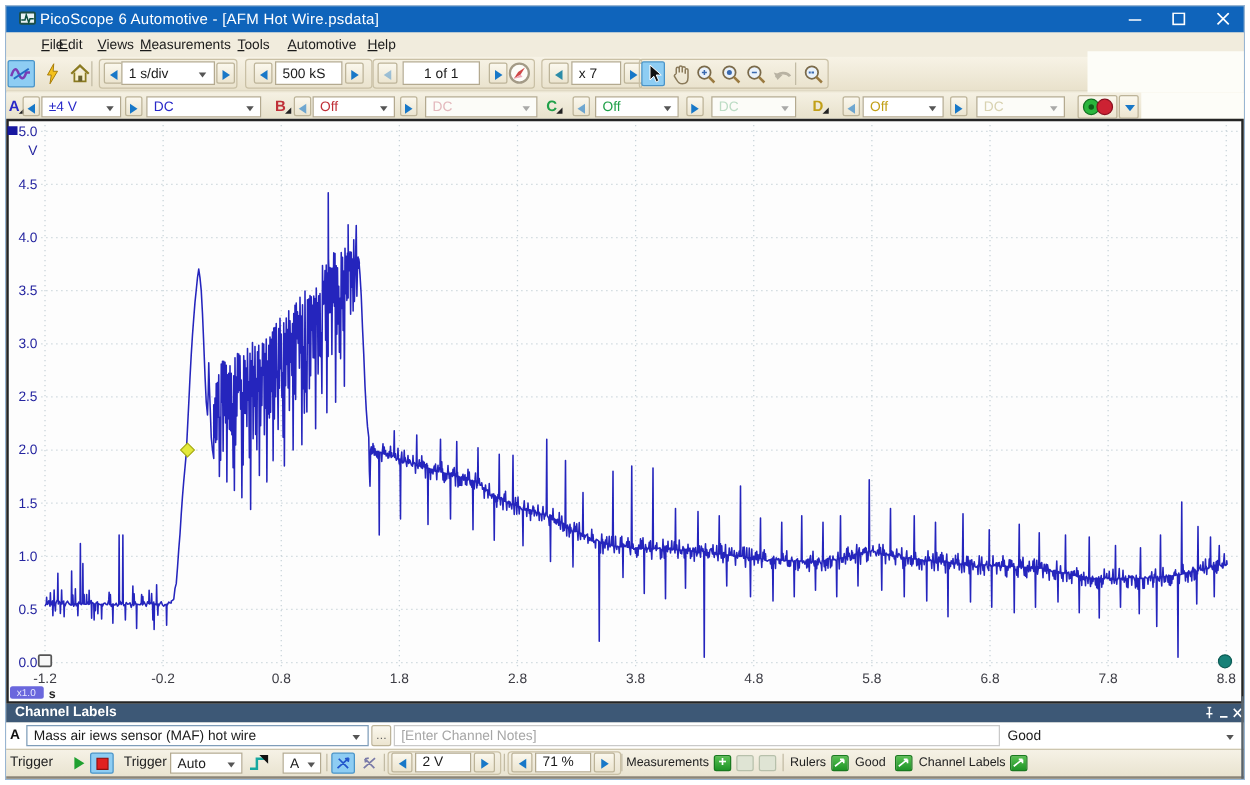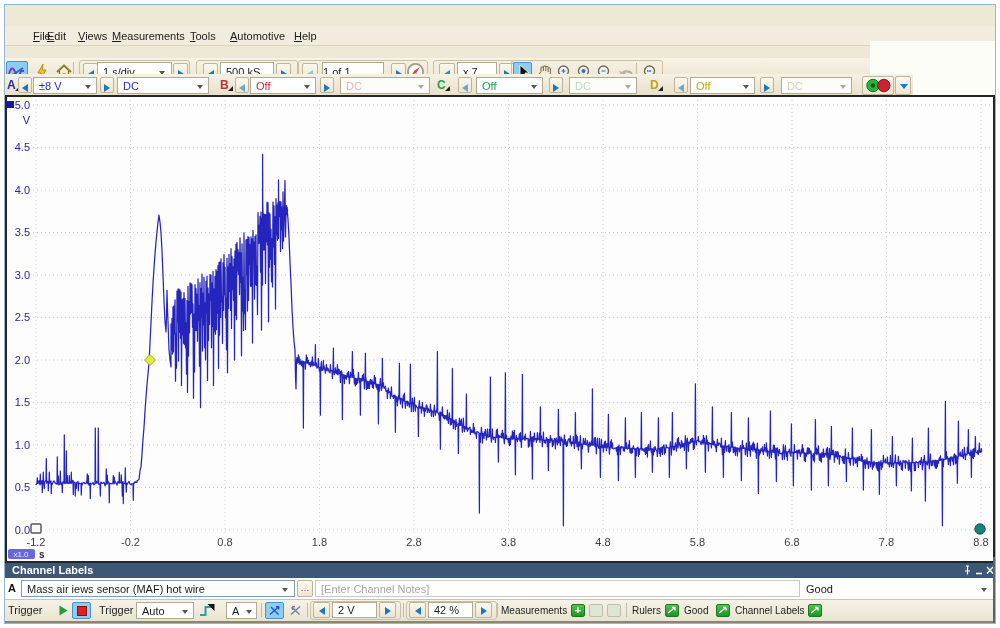--- a/index.html
+++ b/index.html
@@ -3,21 +3,21 @@
 <style>
 *{margin:0;padding:0;box-sizing:border-box}
 html,body{width:1000px;height:628px;background:#fff;font-family:"Liberation Sans",sans-serif;overflow:hidden}
 #win{position:absolute;left:4px;top:4px;width:992px;height:620px;background:#eee8d7;border:1px solid #98b5d2}
 .abs{position:absolute}
 #title{left:0;top:0;width:990px;height:21px;background:#0f64bb;color:#fff;font-size:12px}
 #title .txt{position:absolute;left:27px;top:3px;letter-spacing:.2px}
 #menu{left:0;top:21px;width:990px;height:20px;background:#f1ecdd;border-bottom:1px solid #dcd5c0}
 #menu span{position:absolute;top:4px;font-size:11px;color:#1a1a1a}
 #menu u{text-decoration:underline}
-#tbar{left:0;top:53px;width:990px;height:28px;background:linear-gradient(#f7f3e6,#e9e2cc);border-bottom:1px solid #e0d9c4}
+#tbar{left:0;top:40px;width:990px;height:28px;background:linear-gradient(#f7f3e6,#e9e2cc);border-bottom:1px solid #e0d9c4}
 #cbar{left:0;top:69px;width:990px;height:22px;background:linear-gradient(#f5f1e3,#e7e0ca)}
 .island{position:absolute;border:1px solid #c9c0a5;border-radius:3px}
 .tbtn{position:absolute;width:22px;height:22px;border:1px solid #bdb499;border-radius:2px;background:linear-gradient(#fbf8ee,#ece5d0);overflow:hidden}
 .tbtn.flat,.arrbtn.flat{border-color:transparent;background:none}
 .sel{background:#8ecdf3 !important;border-color:#4a94c8 !important}
 .arrbtn{position:absolute;border:1px solid #bdb499;border-radius:2px;background:linear-gradient(#fbf8ee,#ece5d0);text-align:center;overflow:hidden}
 .combo{position:absolute;background:#fff;border:1px solid #b4aa90;font-size:11px;color:#1a1a1a}
 .combo .cv{position:absolute;left:5px;top:3px;white-space:nowrap}
 .dar{position:absolute;width:0;height:0;border-left:3.5px solid transparent;border-right:3.5px solid transparent;border-top:4px solid #555}
 .lar{width:0;height:0;border-top:4.5px solid transparent;border-bottom:4.5px solid transparent;border-right:6px solid #1878c8;display:inline-block}
@@ -30,20 +30,32 @@
 #sbar{left:0;top:594px;width:990px;height:22px;background:linear-gradient(#f6f2e6,#e9e3d0);border-top:1px solid #cdc6af;font-size:11px;color:#222}
 #sbot{left:0;top:616px;width:990px;height:2px;background:#8a8578}
 .stxt{position:absolute;top:4px}
 .stxt2{position:absolute;top:5px;font-size:10px}
 .sep{position:absolute;width:1px;background:#c2bba4}
 .icg{position:absolute;width:14px;height:13px;border-radius:2px;background:linear-gradient(#58c152,#1f9427);border:1px solid #1a7a20;color:#fff;font-size:11px;font-weight:bold;text-align:center;line-height:11px}
 .icd{position:absolute;width:14px;height:13px;border-radius:2px;background:#dfe4d4;border:1px solid #b7c0ab}
 </style></head>
 <body>
 <div id="win">
+ <div id="title" class="abs">
+  <svg class="abs" style="left:10px;top:3px" width="14" height="14" viewBox="0 0 14 14">
+        <rect x="1" y="2" width="12" height="9" rx="1" fill="#e8f2f4" stroke="#1d4f46" stroke-width="1.5"></rect>
+        <path d="M2 8 L5 8 6 4 8 10 9 7 12 7" stroke="#0b4f3f" stroke-width="1.2" fill="none"></path>
+      </svg>
+  <span class="txt">PicoScope 6 Automotive - [AFM Hot Wire.psdata]</span>
+  <svg class="abs" style="left:897px;top:5px" width="92" height="11" viewBox="0 0 92 11">
+        <path d="M1 6 H11" stroke="#fff" stroke-width="1.3"></path>
+        <rect x="36.5" y="0.5" width="9" height="9" fill="none" stroke="#fff" stroke-width="1.3"></rect>
+        <path d="M72 0.5 L81 9.5 M81 0.5 L72 9.5" stroke="#fff" stroke-width="1.3"></path>
+      </svg>
+ </div>
  <div id="menu" class="abs">
   <span style="left:28px"><u>F</u>ile</span>
   <span style="left:42px"><u>E</u>dit</span>
   <span style="left:73px"><u>V</u>iews</span>
   <span style="left:107px"><u>M</u>easurements</span>
   <span style="left:185px"><u>T</u>ools</span>
   <span style="left:225px"><u>A</u>utomotive</span>
   <span style="left:289px"><u>H</u>elp</span>
  </div>
  <div id="tbar" class="abs">
@@ -68,21 +80,21 @@
       </div>
 <div class="arrbtn" style="left:168px;top:5px;width:15px;height:17px"><span class="rar" style="margin-top:4px"></span></div>
 <div class="island" style="left:191px;top:2px;width:102px;height:24px"></div>
 <div class="arrbtn" style="left:198px;top:5px;width:15px;height:17px"><span class="lar" style="margin-top:4px"></span></div>
 <div class="combo" style="left:215px;top:4px;width:54px;height:19px">
         <span class="cv">500 kS</span>
       </div>
 <div class="arrbtn" style="left:271px;top:5px;width:15px;height:17px"><span class="rar" style="margin-top:4px"></span></div>
 <div class="island" style="left:293px;top:2px;width:130px;height:24px"></div>
 <div class="arrbtn" style="left:297px;top:5px;width:16px;height:17px"><span class="lar" style="margin-top:4px;opacity:.4"></span></div>
-<div class="combo" style="left:317px;top:4px;width:62px;height:19px;">
+<div class="combo" style="left:317px;top:4px;width:62px;height:19px;text-align:center">
         <span style="position:absolute;top:3px;left:0;width:100%">1 of 1</span>
       </div>
 <div class="arrbtn" style="left:386px;top:5px;width:15px;height:17px"><span class="rar" style="margin-top:4px"></span></div>
 <svg class="abs" style="left:401px;top:4px" width="19" height="19" viewBox="0 0 19 19">
         <circle cx="9.5" cy="9.5" r="7.6" fill="#fdfcf8" stroke="#a39a86" stroke-width="1.8"></circle>
         <path d="M5 14 L8.5 8.5 L14 5 L10.5 10.5 Z" fill="#d04848"></path>
         <path d="M5 14 L10.5 10.5 L12 12.5 Z" fill="#eea8b8"></path>
       </svg>
 <div class="island" style="left:428px;top:2px;width:81px;height:24px"></div>
 <div class="arrbtn" style="left:434px;top:5px;width:16px;height:17px"><span class="lar" style="margin-top:4px;border-right-color:#2d8ca8"></span></div>
@@ -121,21 +133,21 @@
           <circle cx="8.5" cy="8" r="5" fill="#eaf2fa" stroke="#7a6a4a" stroke-width="1.4"></circle>
           <path d="M12 11.5 L16.5 16" stroke="#9a7a40" stroke-width="2"></path>
           <path d="M6 8 h1.6 M8.2 8 h2" stroke="#3a6ab0" stroke-width="1.6"></path>
         </svg></div>
 </div>
  <div id="cbar" class="abs">
       <span class="chlbl" style="left:2px;color:#2828c8">A</span>
       <span class="corner" style="left:10px;top:12px"></span>
       <div class="arrbtn" style="left:13px;top:3px;width:14px;height:16px"><span class="lar" style="margin-top:3.5px"></span></div>
       <div class="combo" style="left:28px;top:3px;width:64px;height:17px">
-        <span class="cv" style="top:2px;color:#2828c8">±8 V</span>
+        <span class="cv" style="top:2px;color:#2828c8">±4 V</span>
         <span class="dar" style="right:5px;top:7px"></span>
       </div>
       <div class="arrbtn" style="left:95px;top:3px;width:14px;height:16px"><span class="rar" style="margin-top:3.5px"></span></div>
       <div class="combo" style="left:112px;top:3px;width:92px;height:17px">
         <span class="cv" style="top:2px;color:#2828c8">DC</span>
         <span class="dar" style="right:5px;top:7px"></span>
       </div>
       <span class="chlbl" style="left:215px;color:#c03038">B</span>
       <span class="corner" style="left:223px;top:12px"></span>
       <div class="arrbtn" style="left:230px;top:3px;width:14px;height:16px"><span class="lar" style="margin-top:3.5px;opacity:.6"></span></div>
@@ -301,21 +313,21 @@
 <div class="island" style="left:305px;top:1px;width:91px;height:19px"></div>
 <div class="arrbtn" style="left:308px;top:2px;width:17px;height:16px"><span class="lar" style="margin-top:3.5px"></span></div>
 <div class="combo" style="left:327px;top:2px;width:45px;height:16px">
         <span class="cv" style="top:1px">2 V</span>
       </div>
 <div class="arrbtn" style="left:374px;top:2px;width:17px;height:16px"><span class="rar" style="margin-top:3.5px"></span></div>
 <div class="sep" style="left:398px;top:3px;height:14px"></div>
 <div class="island" style="left:401px;top:1px;width:91px;height:19px"></div>
 <div class="arrbtn" style="left:404px;top:2px;width:17px;height:16px"><span class="lar" style="margin-top:3.5px"></span></div>
 <div class="combo" style="left:423px;top:2px;width:45px;height:16px">
-        <span class="cv" style="top:1px">42 %</span>
+        <span class="cv" style="top:1px">71 %</span>
       </div>
 <div class="arrbtn" style="left:470px;top:2px;width:17px;height:16px"><span class="rar" style="margin-top:3.5px"></span></div>
 <div class="sep" style="left:492px;top:3px;height:14px"></div>
 <span class="stxt2" style="left:496px">Measurements</span>
 <div class="icg" style="left:566px;top:4px">+</div>
 <div class="icd" style="left:584px;top:4px"></div>
 <div class="icd" style="left:602px;top:4px"></div>
 <div class="sep" style="left:621px;top:3px;height:14px"></div>
 <span class="stxt2" style="left:627px">Rulers</span>
 <div class="icg" style="left:660px;top:4px"><svg width="11" height="10" viewBox="0 0 11 10">

